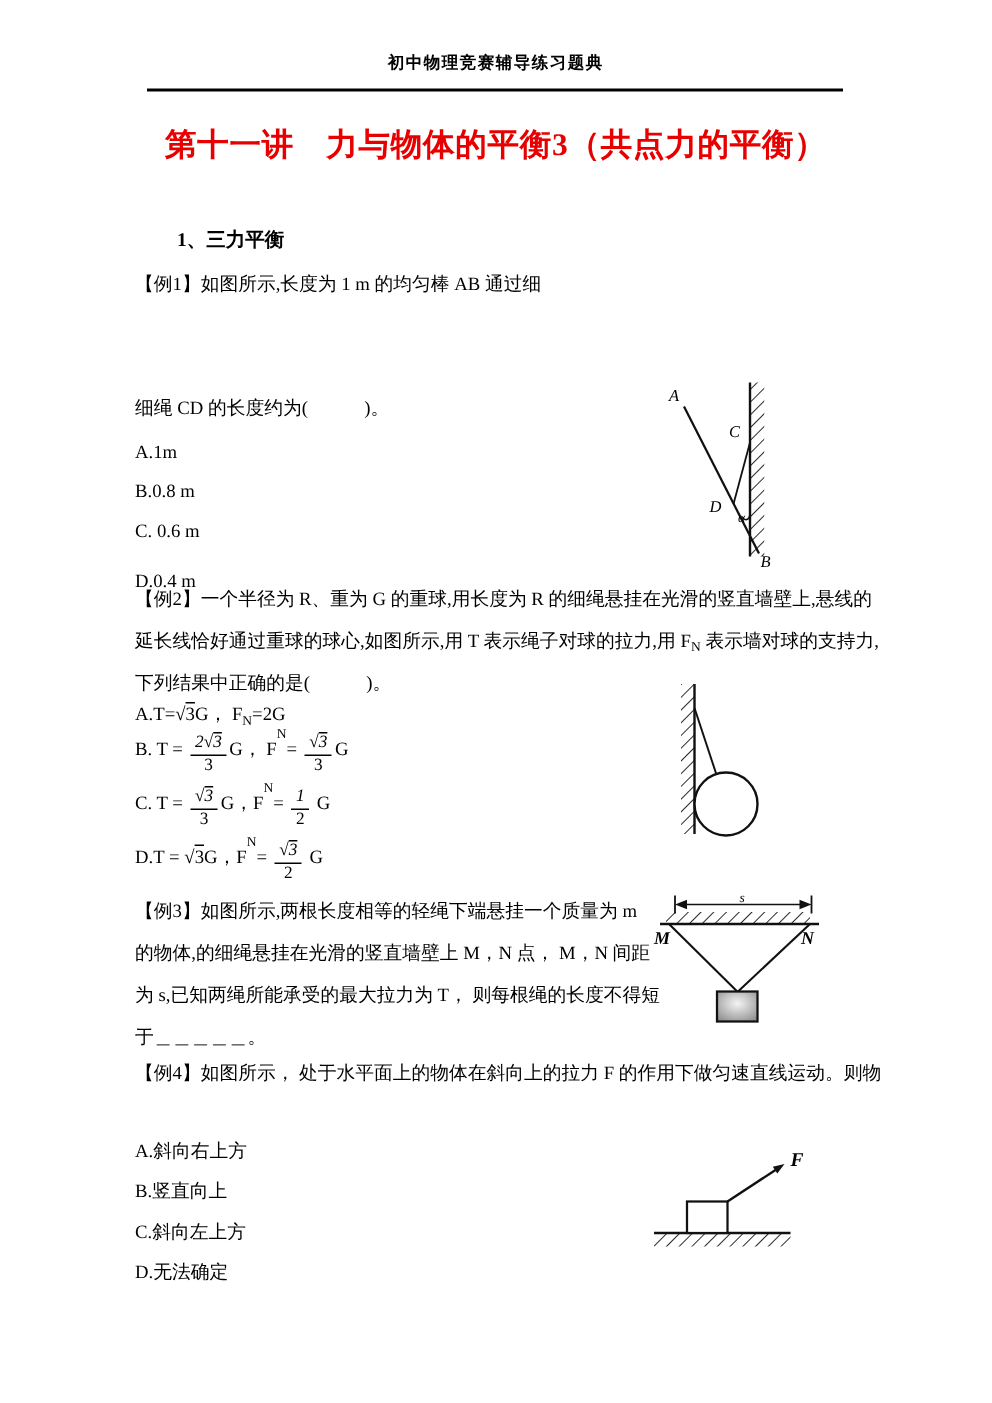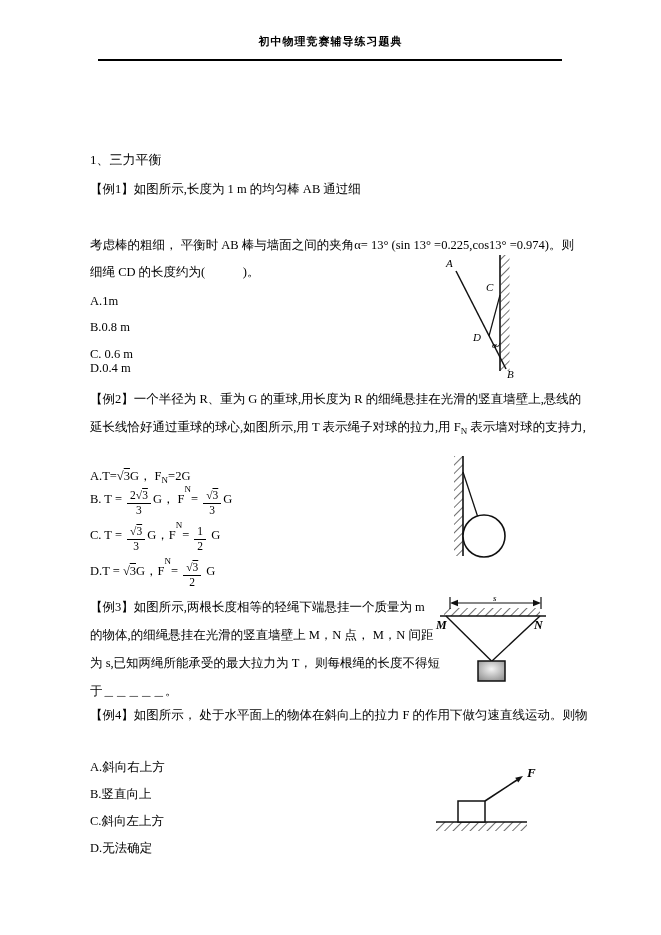--- a/index.html
+++ b/index.html
@@ -4,50 +4,50 @@
 <style>
   html,body{margin:0;padding:0;background:#ffffff;}
   .page{position:relative;width:661px;height:935px;background:#ffffff;overflow:hidden;
         font-family:"Liberation Serif","DejaVu Serif",serif;color:#000;}
   .header-text{position:absolute;top:34px;left:0;width:100%;text-align:center;
         font-size:11px;font-weight:bold;letter-spacing:1px;}
   .header-rule{position:absolute;top:59px;left:98px;width:464px;height:2px;background:#000;}
   .doc-title{position:absolute;top:82px;left:0;width:100%;text-align:center;
         font-size:21px;font-weight:bold;letter-spacing:0.5px;}
   .tline{position:absolute;left:90px;font-size:12.5px;line-height:20px;white-space:pre;}
-  .sec-head{font-weight:normal;font-size:13px;}
+  .sec-head{font-weight:bold;font-size:13px;margin-left:28px;}
   sub{font-size:9px;vertical-align:-3px;line-height:0;}
   .ov{text-decoration:overline;}
   .frac{display:inline-flex;flex-direction:column;vertical-align:middle;text-align:center;
         line-height:1.2;font-size:11.5px;margin:0 2px;}
-  .frac .num{border-bottom:1px solid #000;padding:0 3px 0;}
+  .frac .num{border-bottom:1px solid #000;padding:0 3px 0;font-style:italic;}
   .frac .den{padding-top:0;}
   .mline{height:34px;display:flex;align-items:flex-start;}
   .fig{position:absolute;}
   .flab{font-style:italic;font-size:11px;font-family:"Liberation Serif","DejaVu Serif",serif;}
   .flab-b{font-style:italic;font-weight:bold;font-size:12px;font-family:"Liberation Serif","DejaVu Serif",serif;}
   .flab-s{font-style:italic;font-size:9px;font-family:"Liberation Serif","DejaVu Serif",serif;}
 </style>
 </head>
 <body>
 
 <div class="page">
 
   <div class="header-text">初中物理竞赛辅导练习题典</div>
   <div class="header-rule"></div>
+  <div class="doc-title" style="color: rgb(232, 0, 0);">第十一讲　力与物体的平衡3（共点力的平衡）</div>
 
   <div class="tline sec-head" style="top:150px">1、三力平衡</div>
 
   <div class="tline" style="top:179px">【例1】如图所示,长度为 1 m 的均匀棒 AB 通过细</div>
-  <div class="tline" style="top:235px">考虑棒的粗细， 平衡时 AB 棒与墙面之间的夹角α= 13° (sin 13° =0.225,cos13° =0.974)。则</div>
   <div class="tline" style="top:262px">细绳 CD 的长度约为(            )。</div>
   <div class="tline" style="top:291px">A.1m</div>
   <div class="tline" style="top:317px">B.0.8 m</div>
   <div class="tline" style="top:344px">C. 0.6 m</div>
-  <div class="tline" style="top:358px">D.0.4 m</div>
+  <div class="tline" style="top:377px">D.0.4 m</div>
 
   <svg class="fig" style="left:432px;top:251px" width="142" height="128" viewBox="0 0 142 128">
     <defs>
       <pattern id="h1" patternUnits="userSpaceOnUse" width="6" height="6" patternTransform="rotate(45)">
         <line x1="0" y1="0" x2="0" y2="6" stroke="#111" stroke-width="1.2"></line>
       </pattern>
     </defs>
     <rect x="68.5" y="4" width="9" height="116" fill="url(#h1)"></rect>
     <line x1="68" y1="4" x2="68" y2="120" stroke="#111" stroke-width="1.6"></line>
     <line x1="24" y1="20" x2="74" y2="118" stroke="#111" stroke-width="1.5"></line>
@@ -55,20 +55,21 @@
     <path d="M 61.7 93.5 Q 66.8 98 68 92" fill="none" stroke="#111" stroke-width="1"></path>
     <text x="14" y="16" class="flab">A</text>
     <text x="54" y="40" class="flab">C</text>
     <text x="41" y="90" class="flab">D</text>
     <text x="60" y="97" class="flab-s">α</text>
     <text x="75" y="127" class="flab">B</text>
   </svg>
 
   <div class="tline" style="top:389px">【例2】一个半径为 R、重为 G 的重球,用长度为 R 的细绳悬挂在光滑的竖直墙壁上,悬线的</div>
   <div class="tline" style="top:417px">延长线恰好通过重球的球心,如图所示,用 T 表示绳子对球的拉力,用 F<sub>N</sub> 表示墙对球的支持力,</div>
+  <div class="tline" style="top:445px">下列结果中正确的是(            )。</div>
   <div class="tline" style="top:466px">A.T=<span>√<span class="ov">3</span></span>G， F<sub>N</sub>=2G</div>
   <div class="tline mline" style="top:489px">B. T = <span class="frac"><span class="num">2<span>√<span class="ov">3</span></span></span><span class="den">3</span></span>G， F<sub>N</sub>= <span class="frac"><span class="num"><span>√<span class="ov">3</span></span></span><span class="den">3</span></span>G</div>
   <div class="tline mline" style="top:525px">C. T = <span class="frac"><span class="num"><span>√<span class="ov">3</span></span></span><span class="den">3</span></span>G，F<sub>N</sub>= <span class="frac"><span class="num">1</span><span class="den">2</span></span> G</div>
   <div class="tline mline" style="top:561px">D.T = <span>√<span class="ov">3</span></span>G，F<sub>N</sub>= <span class="frac"><span class="num"><span>√<span class="ov">3</span></span></span><span class="den">2</span></span> G</div>
 
   <svg class="fig" style="left:441px;top:452px" width="135" height="112" viewBox="0 0 135 112">
     <defs>
       <pattern id="h2" patternUnits="userSpaceOnUse" width="6" height="6" patternTransform="rotate(45)">
         <line x1="0" y1="0" x2="0" y2="6" stroke="#111" stroke-width="1.2"></line>
       </pattern>

